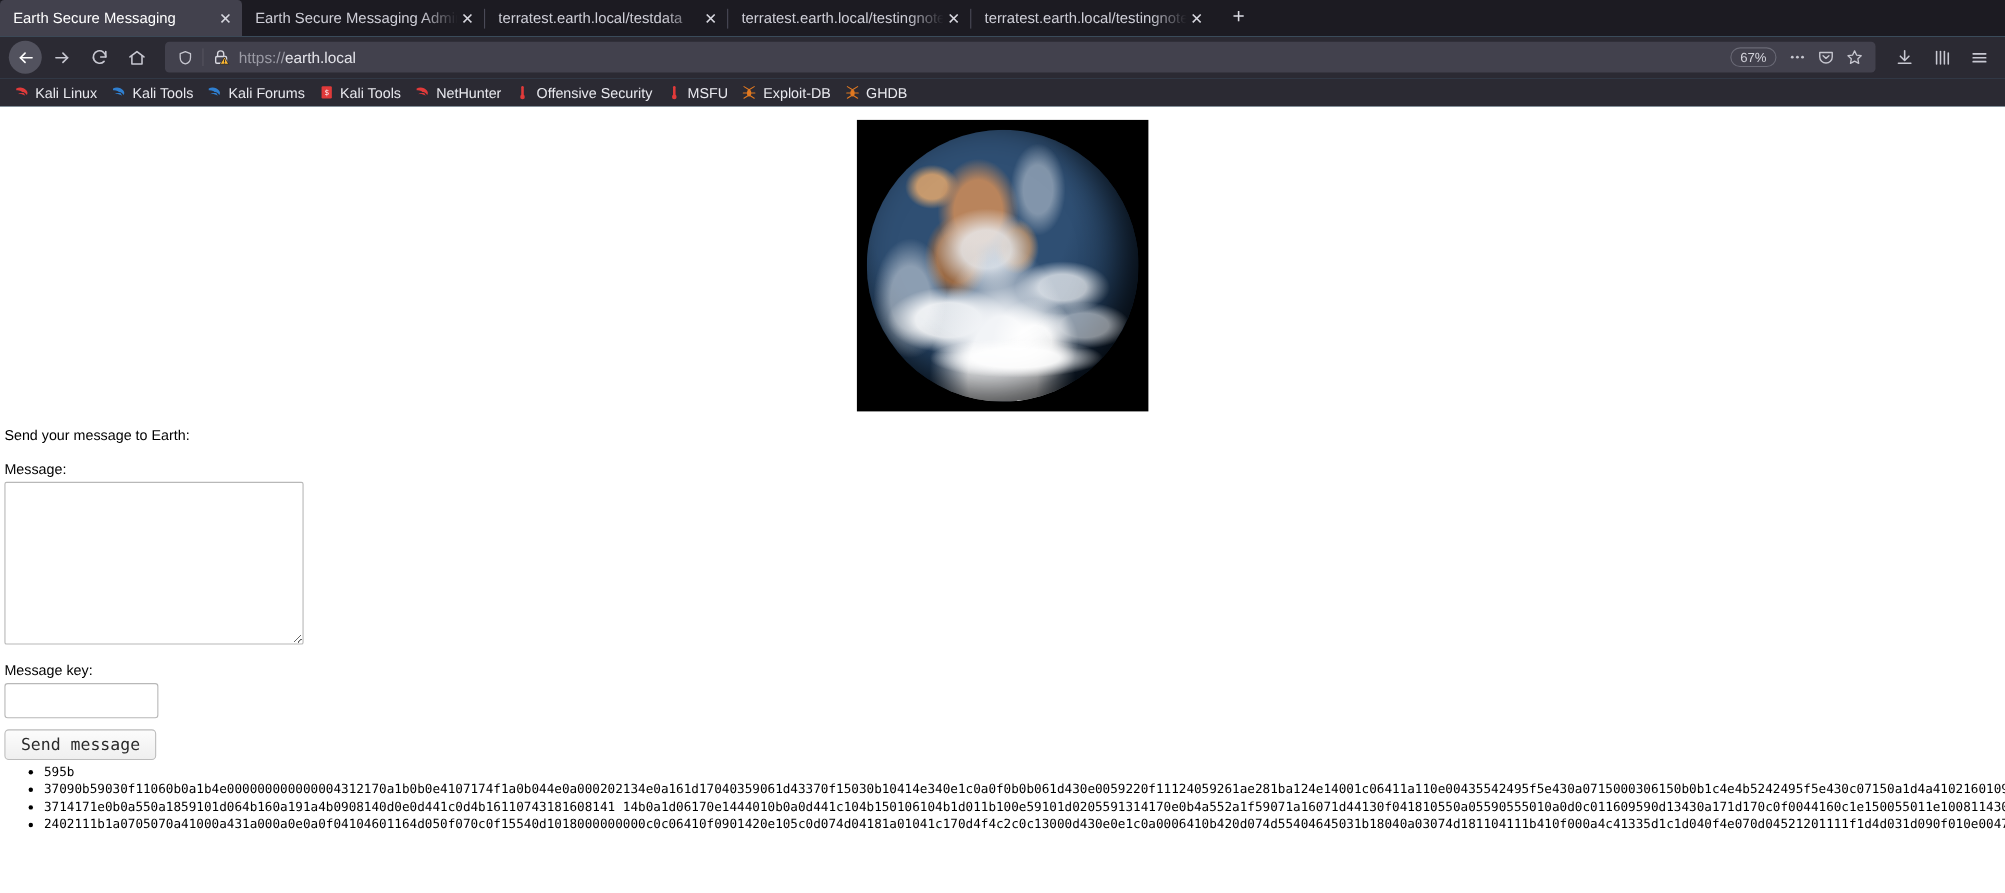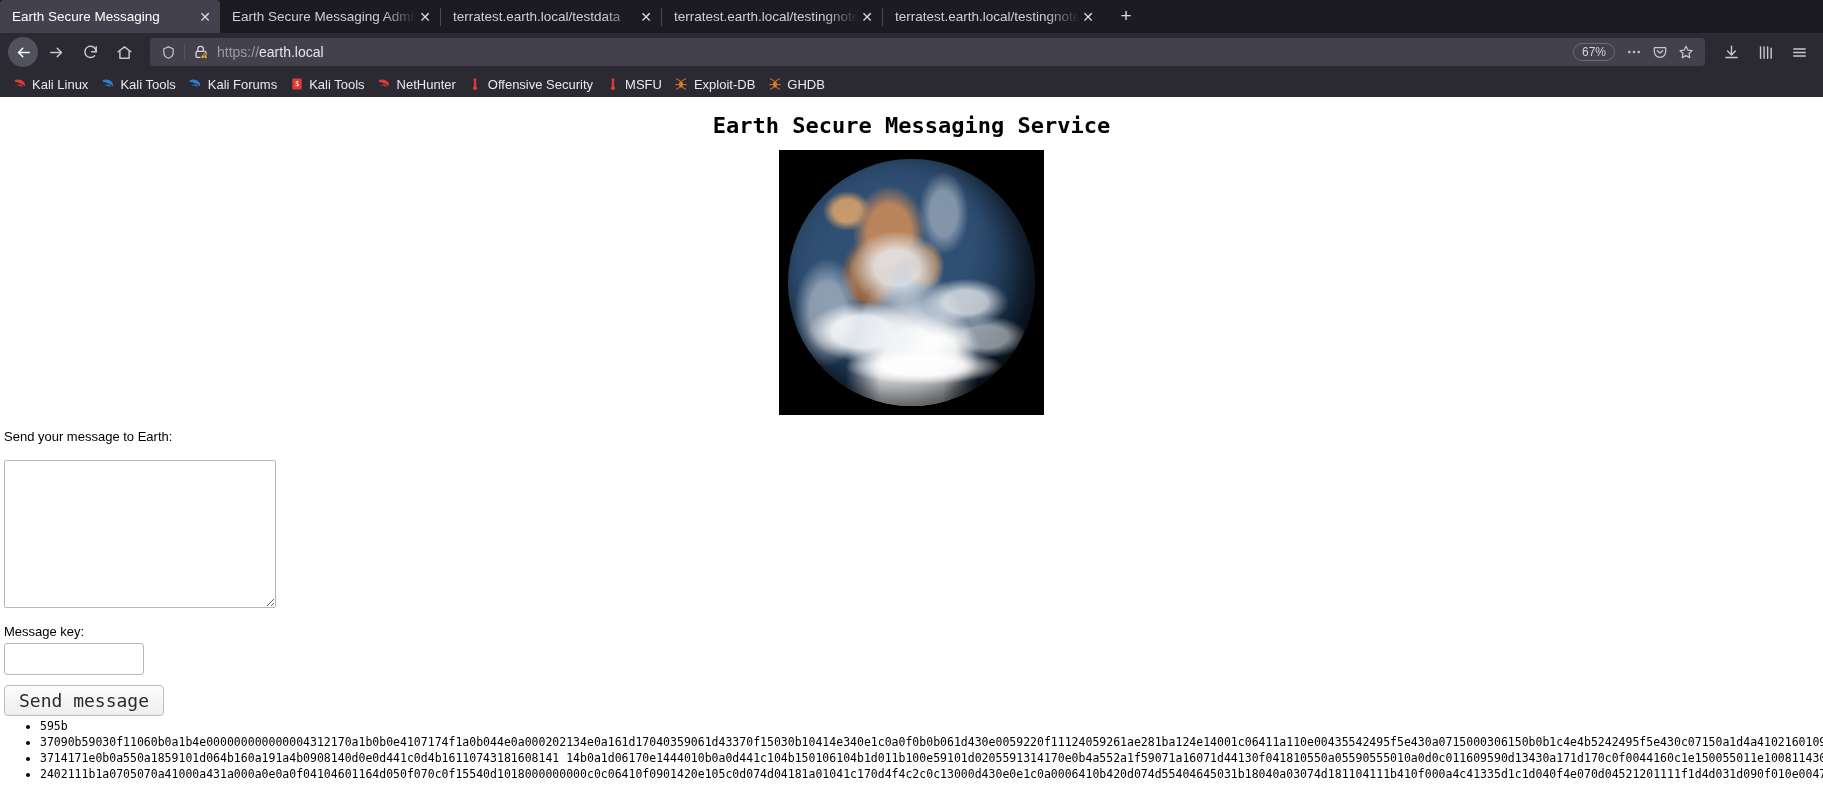--- a/index.html
+++ b/index.html
@@ -234,21 +234,21 @@
     border-radius: 3px;
     background: #fff;
     font-family: "DejaVu Sans Mono", "Liberation Mono", monospace;
     font-size: 13px;
     padding: 2px 4px;
     outline: none;
   }
   button.sendbtn {
     margin-top: 10px;
     font-family: "DejaVu Sans Mono", "Liberation Mono", monospace;
-    font-size: 18px;
+    font-size: 15px;
     padding: 4px 14px;
     background: linear-gradient(#fcfcfc, #efefef);
     border: 1px solid #bcbcbc;
     border-radius: 4px;
     color: #2a2a2a;
   }
   .prev-lbl { margin-top: 6px; }
   ul.msglist {
     margin: 2px 0 0 0;
     padding-left: 36px;
@@ -486,31 +486,31 @@
           </svg>
       </span>
       <span>GHDB</span>
     </div>
 
   </div>
 </div>
 
 <div id="page">
 
-  <h1>Earth Secure Messaging Service</h1>
 
   <div class="earth-wrap">
     <div class="earth">
       <div class="globe"></div>
     </div>
   </div>
 
   <div class="form-area">
     <span class="lbl">Send your message to Earth:</span>
     <div class="spacer-sm"></div>
+    <span class="lbl">Message:</span>
     <textarea class="msg" placeholder="" style=""></textarea>
 
     <div class="spacer-sm"></div>
     <span class="lbl">Message key:</span>
     <input class="keyfield" type="text" placeholder="" style="">
 
     <div>
       <button class="sendbtn">Send message</button>
     </div>
 

